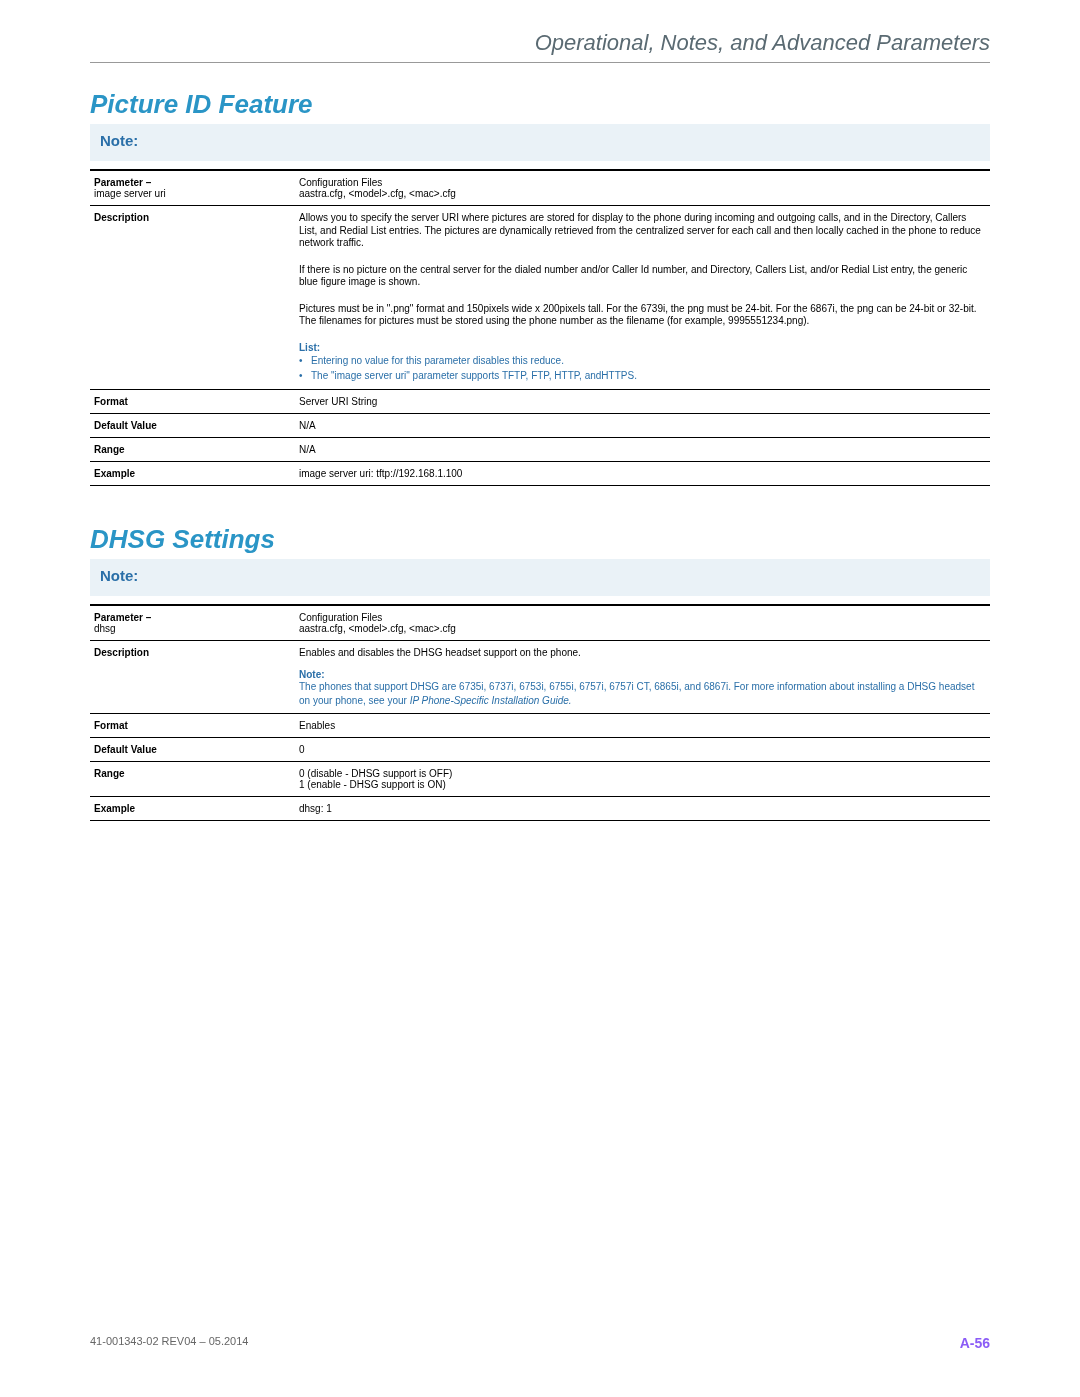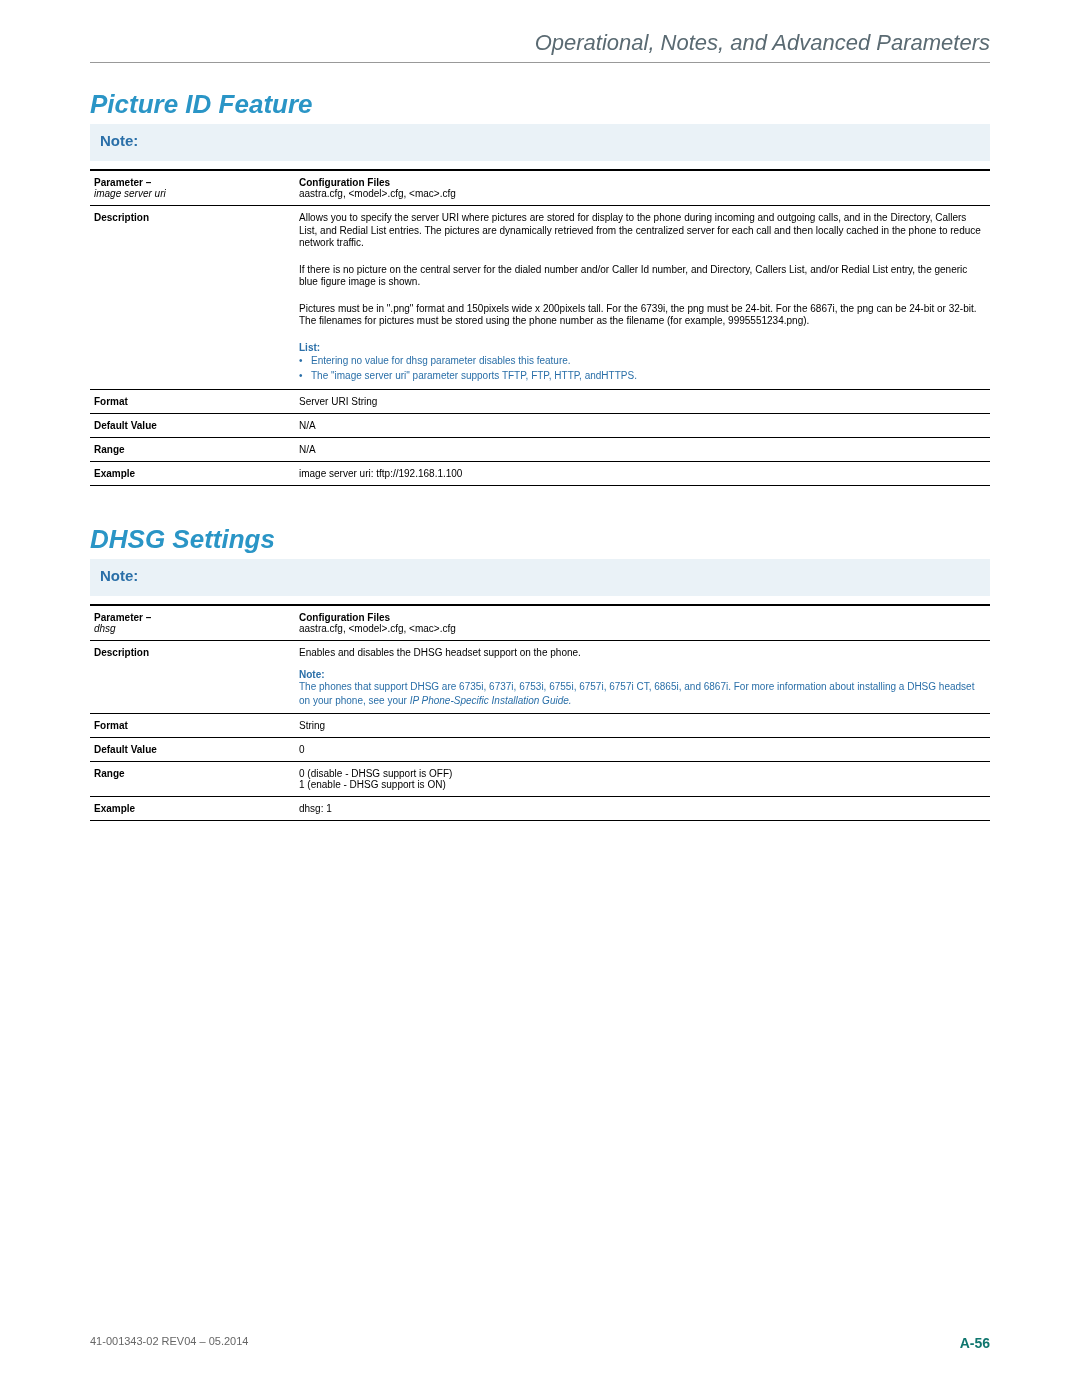--- a/index.html
+++ b/index.html
@@ -64,24 +64,23 @@
   }
   table.param tr.data-row td {
     border-bottom: 1px solid #000;
     margin-top: 16px;
   }
   table.param td.label-col {
     width: 205px;
     font-weight: bold;
   }
   .param-name {
-    font-style: italic;
     font-weight: normal;
   }
-  .cfg-label { font-weight: bold; }
+  .cfg-label { font-weight: normal; }
   .desc-block p { margin-bottom: 14px; line-height: 1.25; }
   .desc-block p:last-child { margin-bottom: 0; }
   .inline-note-label {
     color: #2a6fa8;
     font-weight: bold;
   }
   .inline-note-text {
     color: #2a6fa8;
     line-height: 1.35;
   }
@@ -108,21 +107,21 @@
     left: 90px;
     right: 90px;
     display: flex;
     justify-content: space-between;
     font-size: 11px;
     color: #666;
   }
   .footer .page-num {
     font-weight: bold;
     font-size: 14px;
-    color: #0f766e;
+    color: #8b5cf6;
   }
 </style>
 </head>
 <body>
 
 <div class="page">
 
   <div class="header-title">Operational, Notes, and Advanced Parameters</div>
   <hr class="hr">
 
@@ -147,21 +146,21 @@
       <td class="label-col">Description</td>
       <td>
         <div class="desc-block">
           <p>Allows you to specify the server URI where pictures are stored for display to the phone during incoming and outgoing calls, and in the Directory, Callers List, and Redial List entries. The pictures are dynamically retrieved from the centralized server for each call and then locally cached in the phone to reduce network traffic.</p>
           <p>If there is no picture on the central server for the dialed number and/or Caller Id number, and Directory, Callers List, and/or Redial List entry, the generic blue figure image is shown.</p>
           <p>Pictures must be in ".png" format and 150pixels wide x 200pixels tall. For the 6739i, the png must be 24-bit. For the 6867i, the png can be 24-bit or 32-bit. The filenames for pictures must be stored using the phone number as the filename (for example, 9995551234.png).</p>
         </div>
         <div style="margin-top:14px;">
           <div class="inline-note-label">List:</div>
           <ul class="bullets">
-            <li>Entering no value for dhsg parameter disables this feature.</li>
+            <li>Entering no value for this parameter disables this reduce.</li>
             <li>The "image server uri" parameter supports TFTP, FTP, HTTP, andHTTPS.</li>
           </ul>
         </div>
       </td>
     </tr>
     <tr class="data-row">
       <td class="label-col">Format</td>
       <td>Server URI String</td>
     </tr>
     <tr class="data-row">
@@ -205,21 +204,21 @@
         <div style="margin-top:10px;">
           <div class="inline-note-label">Note:</div>
           <div class="inline-note-text">
             <span>The phones that support DHSG are 6735i, 6737i, 6753i, 6755i, 6757i, 6757i CT, 6865i, and 6867i. For more information about installing a DHSG headset on your phone, see your </span><span class="ital">IP Phone-Specific Installation Guide.</span>
           </div>
         </div>
       </td>
     </tr>
     <tr class="data-row">
       <td class="label-col">Format</td>
-      <td>String</td>
+      <td>Enables</td>
     </tr>
     <tr class="data-row">
       <td class="label-col">Default Value</td>
       <td>0</td>
     </tr>
     <tr class="data-row">
       <td class="label-col">Range</td>
       <td>
         <div>0 (disable - DHSG support is OFF)</div>
         <div>1 (enable - DHSG support is ON)</div>

